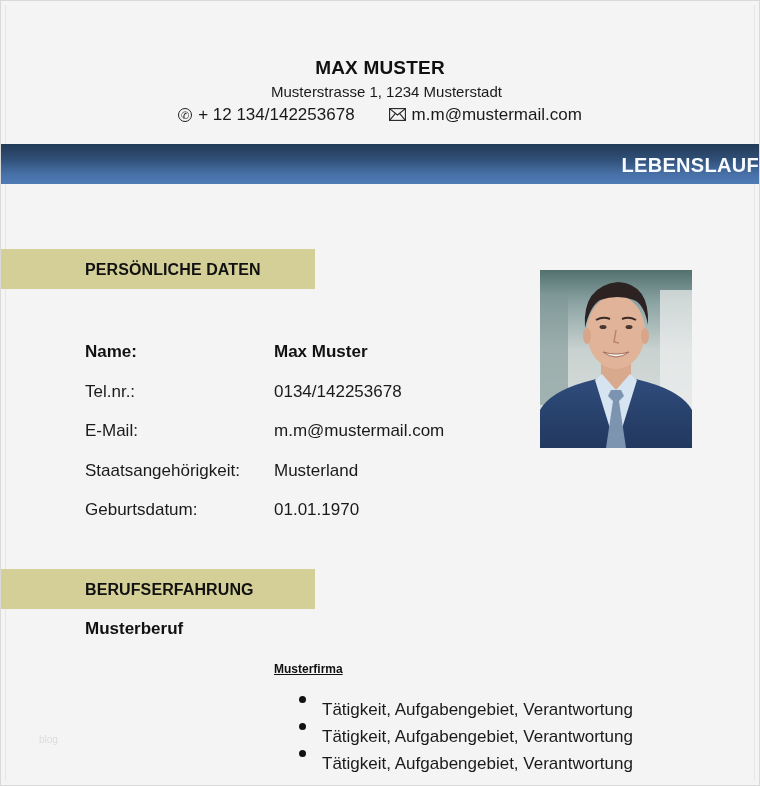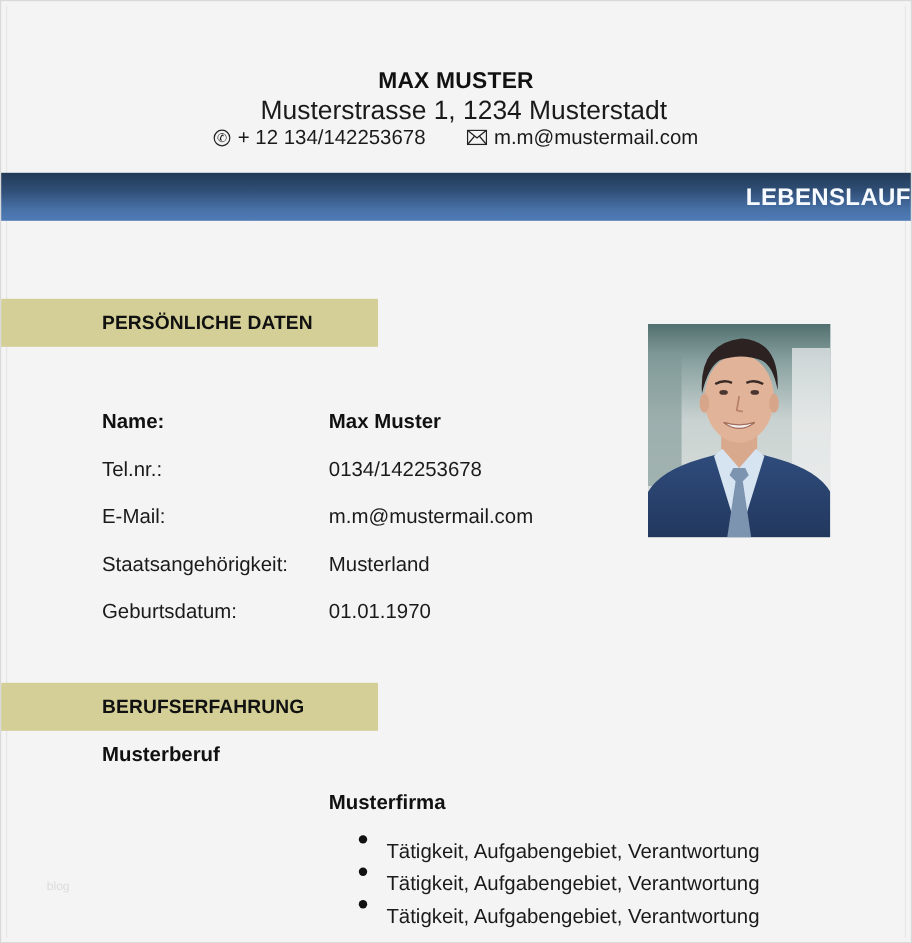--- a/index.html
+++ b/index.html
@@ -39,21 +39,21 @@
       text-align: center;
     }
     .header .name {
       font-size: 19px;
       font-weight: bold;
       letter-spacing: 0.2px;
       line-height: 24px;
       color: #111;
     }
     .header .address {
-      font-size: 22px;
+      font-size: 15px;
       line-height: 23px;
       color: #1a1a1a;
       margin-left: 13px;
     }
     .header .contact {
       font-size: 17px;
       line-height: 23px;
       color: #1a1a1a;
       display: flex;
       justify-content: center;
@@ -154,23 +154,24 @@
     .work .row1 {
       display: flex;
       font-size: 17px;
       font-weight: bold;
       line-height: 24px;
     }
     .work .date { width: 189px; }
     .work .company {
       margin-left: 189px;
       margin-top: 16px;
-      font-size: 17px;
+      font-size: 12px;
       font-weight: bold;
       line-height: 24px;
+      text-decoration: underline;
     }
     .work ul {
       margin: 15px 0 0 189px;
       padding: 0;
       list-style: none;
     }
     .work li {
       font-size: 17px;
       line-height: 27px;
       display: flex;

